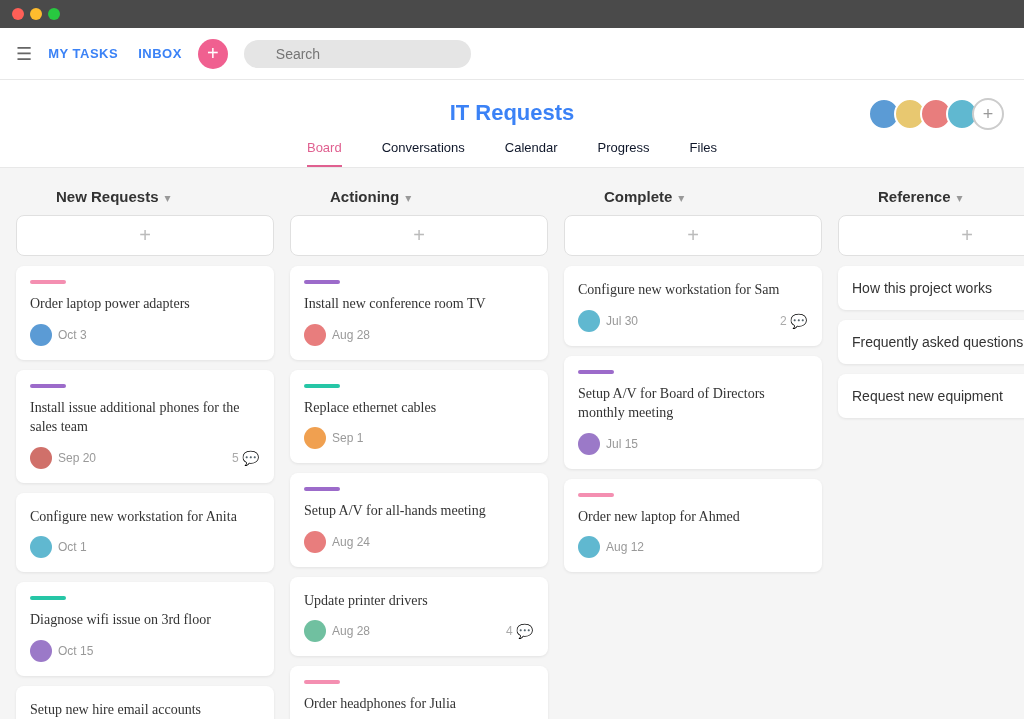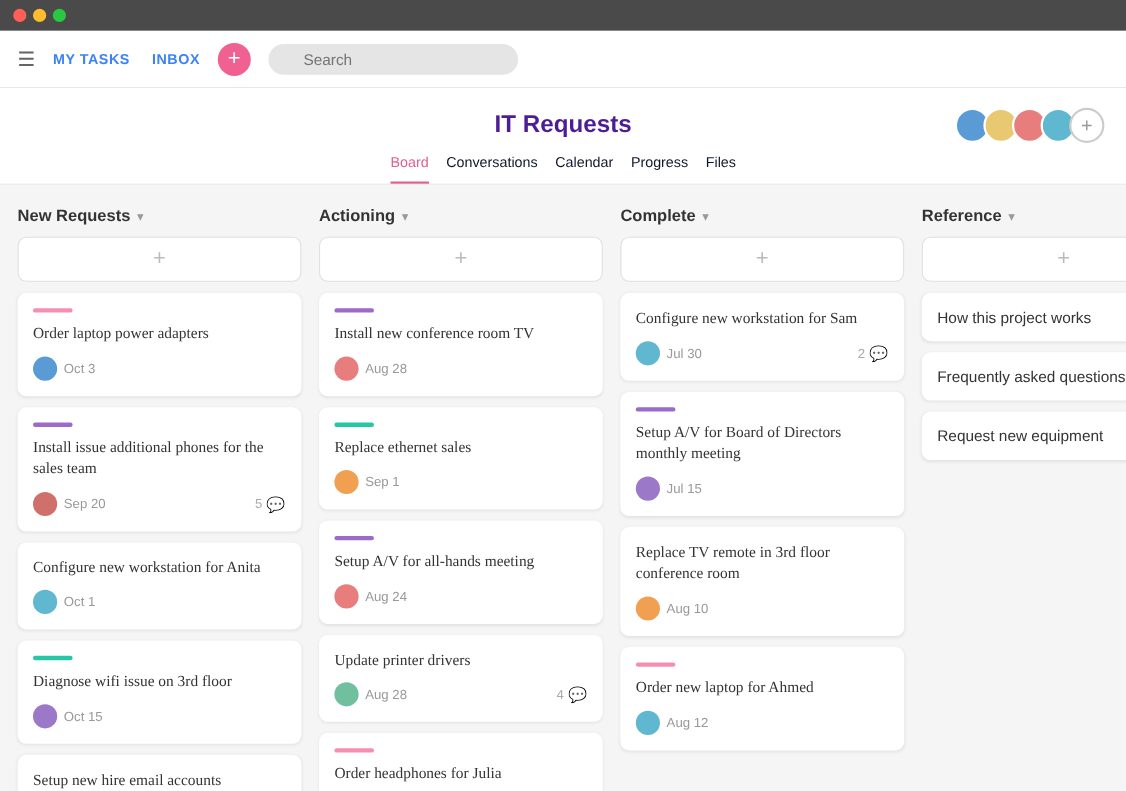--- a/index.html
+++ b/index.html
@@ -70,27 +70,27 @@
     .project-header {
       background: #fff;
       text-align: center;
       padding: 20px 0 0;
       border-bottom: 1px solid #e8e8e8;
       position: relative;
     }
     .project-title {
       font-size: 22px;
       font-weight: 600;
-      color: #4c1d95;
+      color: #3b82f6;
       margin-bottom: 14px;
     }
     .project-tabs {
       display: flex;
       justify-content: center;
-      gap: 16px;
+      gap: 40px;
       padding: 0 16px;
     }
     .tab {
       font-size: 13px;
       color: #0f172a;
       padding-bottom: 10px;
       cursor: pointer;
       border-bottom: 2px solid transparent;
     }
     .tab.active {
@@ -143,22 +143,23 @@
       flex-shrink: 0;
     }
     .column-header {
       display: flex;
       align-items: center;
       justify-content: space-between;
       margin-bottom: 10px;
     }
     .column-title-wrapper {
       display: flex;
-      align-items: center;
+      align-items: flex-end;
       gap: 6px;
+      margin-left: 40px;
     }
     .column-title {
       font-size: 15px;
       font-weight: 600;
       color: #333;
     }
     .column-chevron {
       color: #999;
       font-size: 12px;
     }
@@ -373,21 +374,21 @@
       <div class="card-meta">
         <div class="card-meta-left">
           <div class="card-avatar av2"></div>
           <span class="card-date">Aug 28</span>
         </div>
       </div>
     </div>
 
     <div class="card">
       <div class="card-accent accent-teal"></div>
-      <div class="card-title">Replace ethernet sales</div>
+      <div class="card-title">Replace ethernet cables</div>
       <div class="card-meta">
         <div class="card-meta-left">
           <div class="card-avatar av3"></div>
           <span class="card-date">Sep 1</span>
         </div>
       </div>
     </div>
 
     <div class="card">
       <div class="card-accent accent-purple"></div>
@@ -448,29 +449,20 @@
       <div class="card-accent accent-purple"></div>
       <div class="card-title">Setup A/V for Board of Directors monthly meeting</div>
       <div class="card-meta">
         <div class="card-meta-left">
           <div class="card-avatar av5"></div>
           <span class="card-date">Jul 15</span>
         </div>
       </div>
     </div>
 
-    <div class="card">
-      <div class="card-title">Replace TV remote in 3rd floor conference room</div>
-      <div class="card-meta">
-        <div class="card-meta-left">
-          <div class="card-avatar av3"></div>
-          <span class="card-date">Aug 10</span>
-        </div>
-      </div>
-    </div>
 
     <div class="card">
       <div class="card-accent accent-pink"></div>
       <div class="card-title">Order new laptop for Ahmed</div>
       <div class="card-meta">
         <div class="card-meta-left">
           <div class="card-avatar av6"></div>
           <span class="card-date">Aug 12</span>
         </div>
       </div>

